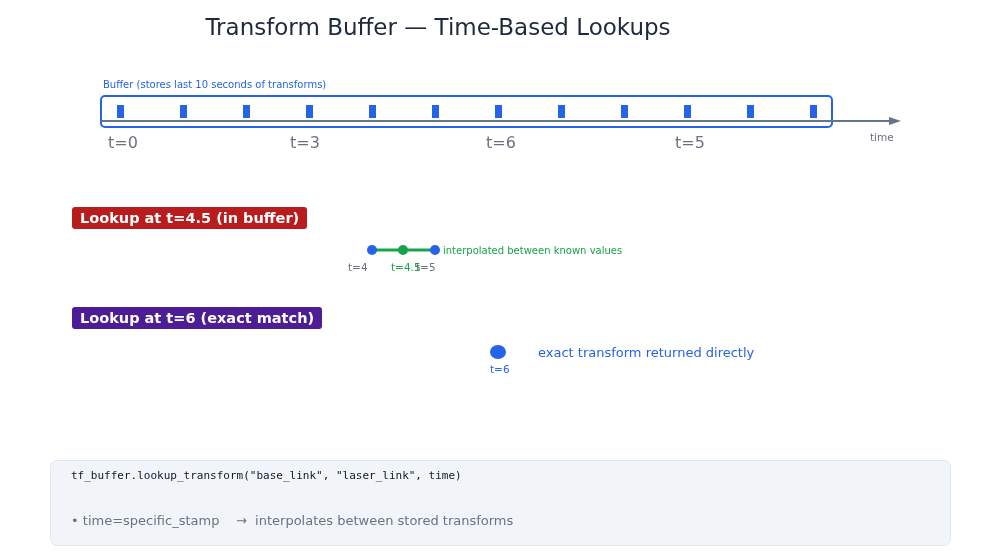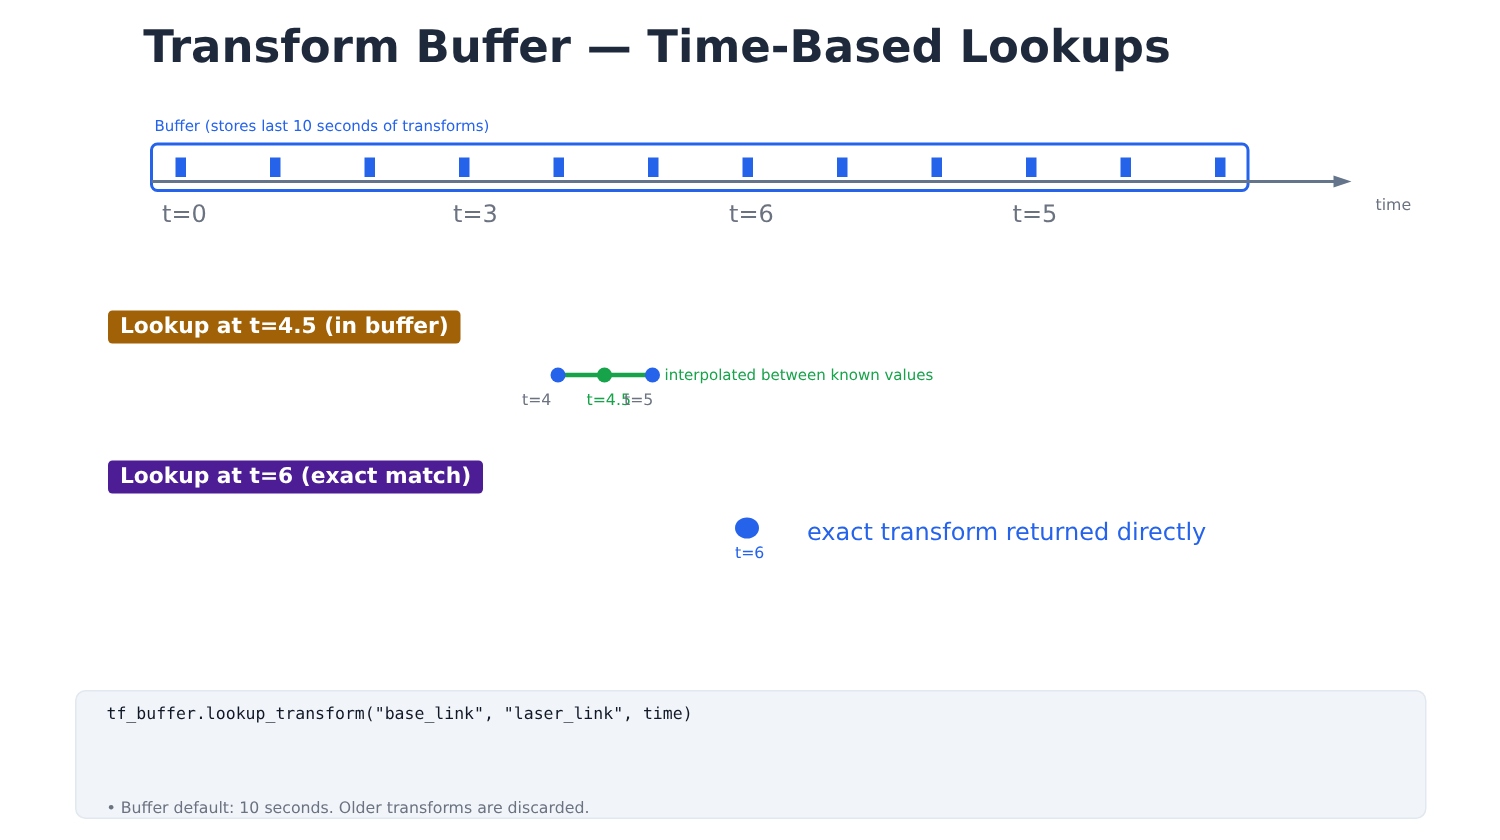--- a/index.html
+++ b/index.html
@@ -3,35 +3,35 @@
   <meta charset="utf-8">
   <style>
     html, body { margin: 0; padding: 0; }
     body {
       width: 1000px; height: 560px; background: #ffffff;
       position: relative; overflow: hidden;
       font-family: "DejaVu Sans", sans-serif;
     }
     .title {
       position: absolute; left: 0; top: 14px; width: 876px;
-      text-align: center; font-size: 30px; font-weight: bold; color: #1e293b;
+      text-align: center; font-size: 23px; font-weight: normal; color: #1e293b;
     }
     .abs { position: absolute; }
     .buffer-label { left: 103px; top: 79px; font-size: 10px; color: #2563eb; }
     .tick-label { font-size: 16px; color: #6b7280; }
-    .time-label { left: 870px; top: 131px; font-size: 10.5px; color: #6b7280; margin-left: 47px; }
+    .time-label { left: 870px; top: 131px; font-size: 10.5px; color: #6b7280; }
     .badge {
       position: absolute; color: #ffffff; font-weight: bold; font-size: 14.5px;
       padding: 2px 8px; border-radius: 3px; line-height: 18px;
     }
-    .badge-green { left: 72px; top: 207px; background: #a16207; }
+    .badge-green { left: 72px; top: 207px; background: #b91c1c; }
     .badge-blue { left: 72px; top: 307px; background: #4c1d95; }
     .small-t { font-size: 10.5px; }
     .interp-note { left: 443px; top: 245px; font-size: 10px; color: #16a34a; }
-    .exact-note { left: 538px; top: 345px; font-size: 16px; color: #2563eb; }
+    .exact-note { left: 538px; top: 345px; font-size: 13px; color: #2563eb; }
     .code-box {
       position: absolute; left: 50px; top: 460px; width: 899px; height: 84px;
       background: #f1f5f9; border: 1px solid #e2e8f0; border-radius: 7px;
     }
     .code-line {
       position: absolute; left: 20px; top: 8px;
       font-family: "DejaVu Sans Mono", monospace; font-size: 11px; color: #111827;
     }
     .bullet { position: absolute; left: 20px; color: #6b7280; }
     .b1 { top: 32px; font-size: 13px; }
@@ -69,31 +69,31 @@
   <line x1="372" y1="250" x2="435" y2="250" stroke="#16a34a" stroke-width="3"></line>
   <circle cx="372" cy="250" r="5" fill="#2563eb"></circle>
   <circle cx="403" cy="250" r="5" fill="#16a34a"></circle>
   <circle cx="435" cy="250" r="5" fill="#2563eb"></circle>
 
   <ellipse cx="498" cy="352" rx="8" ry="7" fill="#2563eb"></ellipse>
 </svg>
 
 <div class="abs buffer-label">Buffer (stores last 10 seconds of transforms)</div>
 <div class="abs tick-label" style="left:108px;top:133px;">t=0</div>
-<div class="abs tick-label" style="left:302px;top:133px;">t=3</div>
+<div class="abs tick-label" style="left:290px;top:133px;">t=3</div>
 <div class="abs tick-label" style="left:486px;top:133px;">t=6</div>
 <div class="abs tick-label" style="left:675px;top:133px;">t=5</div>
 <div class="abs time-label">time</div>
 
 <div class="badge badge-green">Lookup at t=4.5 (in buffer)</div>
 <div class="abs small-t" style="left:348px;top:261px;color:#6b7280;">t=4</div>
 <div class="abs small-t" style="left:391px;top:261px;color:#16a34a;">t=4.5</div>
 <div class="abs small-t" style="left:416px;top:261px;color:#6b7280;">t=5</div>
 <div class="abs interp-note">interpolated between known values</div>
 
 <div class="badge badge-blue">Lookup at t=6 (exact match)</div>
 <div class="abs small-t" style="left:490px;top:363px;color:#2563eb;">t=6</div>
 <div class="abs exact-note">exact transform returned directly</div>
 
 <div class="code-box">
   <div class="code-line">tf_buffer.lookup_transform("base_link", "laser_link", time)</div>
-  <div class="bullet b3">• Buffer default: 10 seconds. Older transforms are discarded.</div>
+  <div class="bullet b2" style="white-space:pre;">• time=specific_stamp    →  interpolates between stored transforms</div>
 </div>
 
 </body></html>

